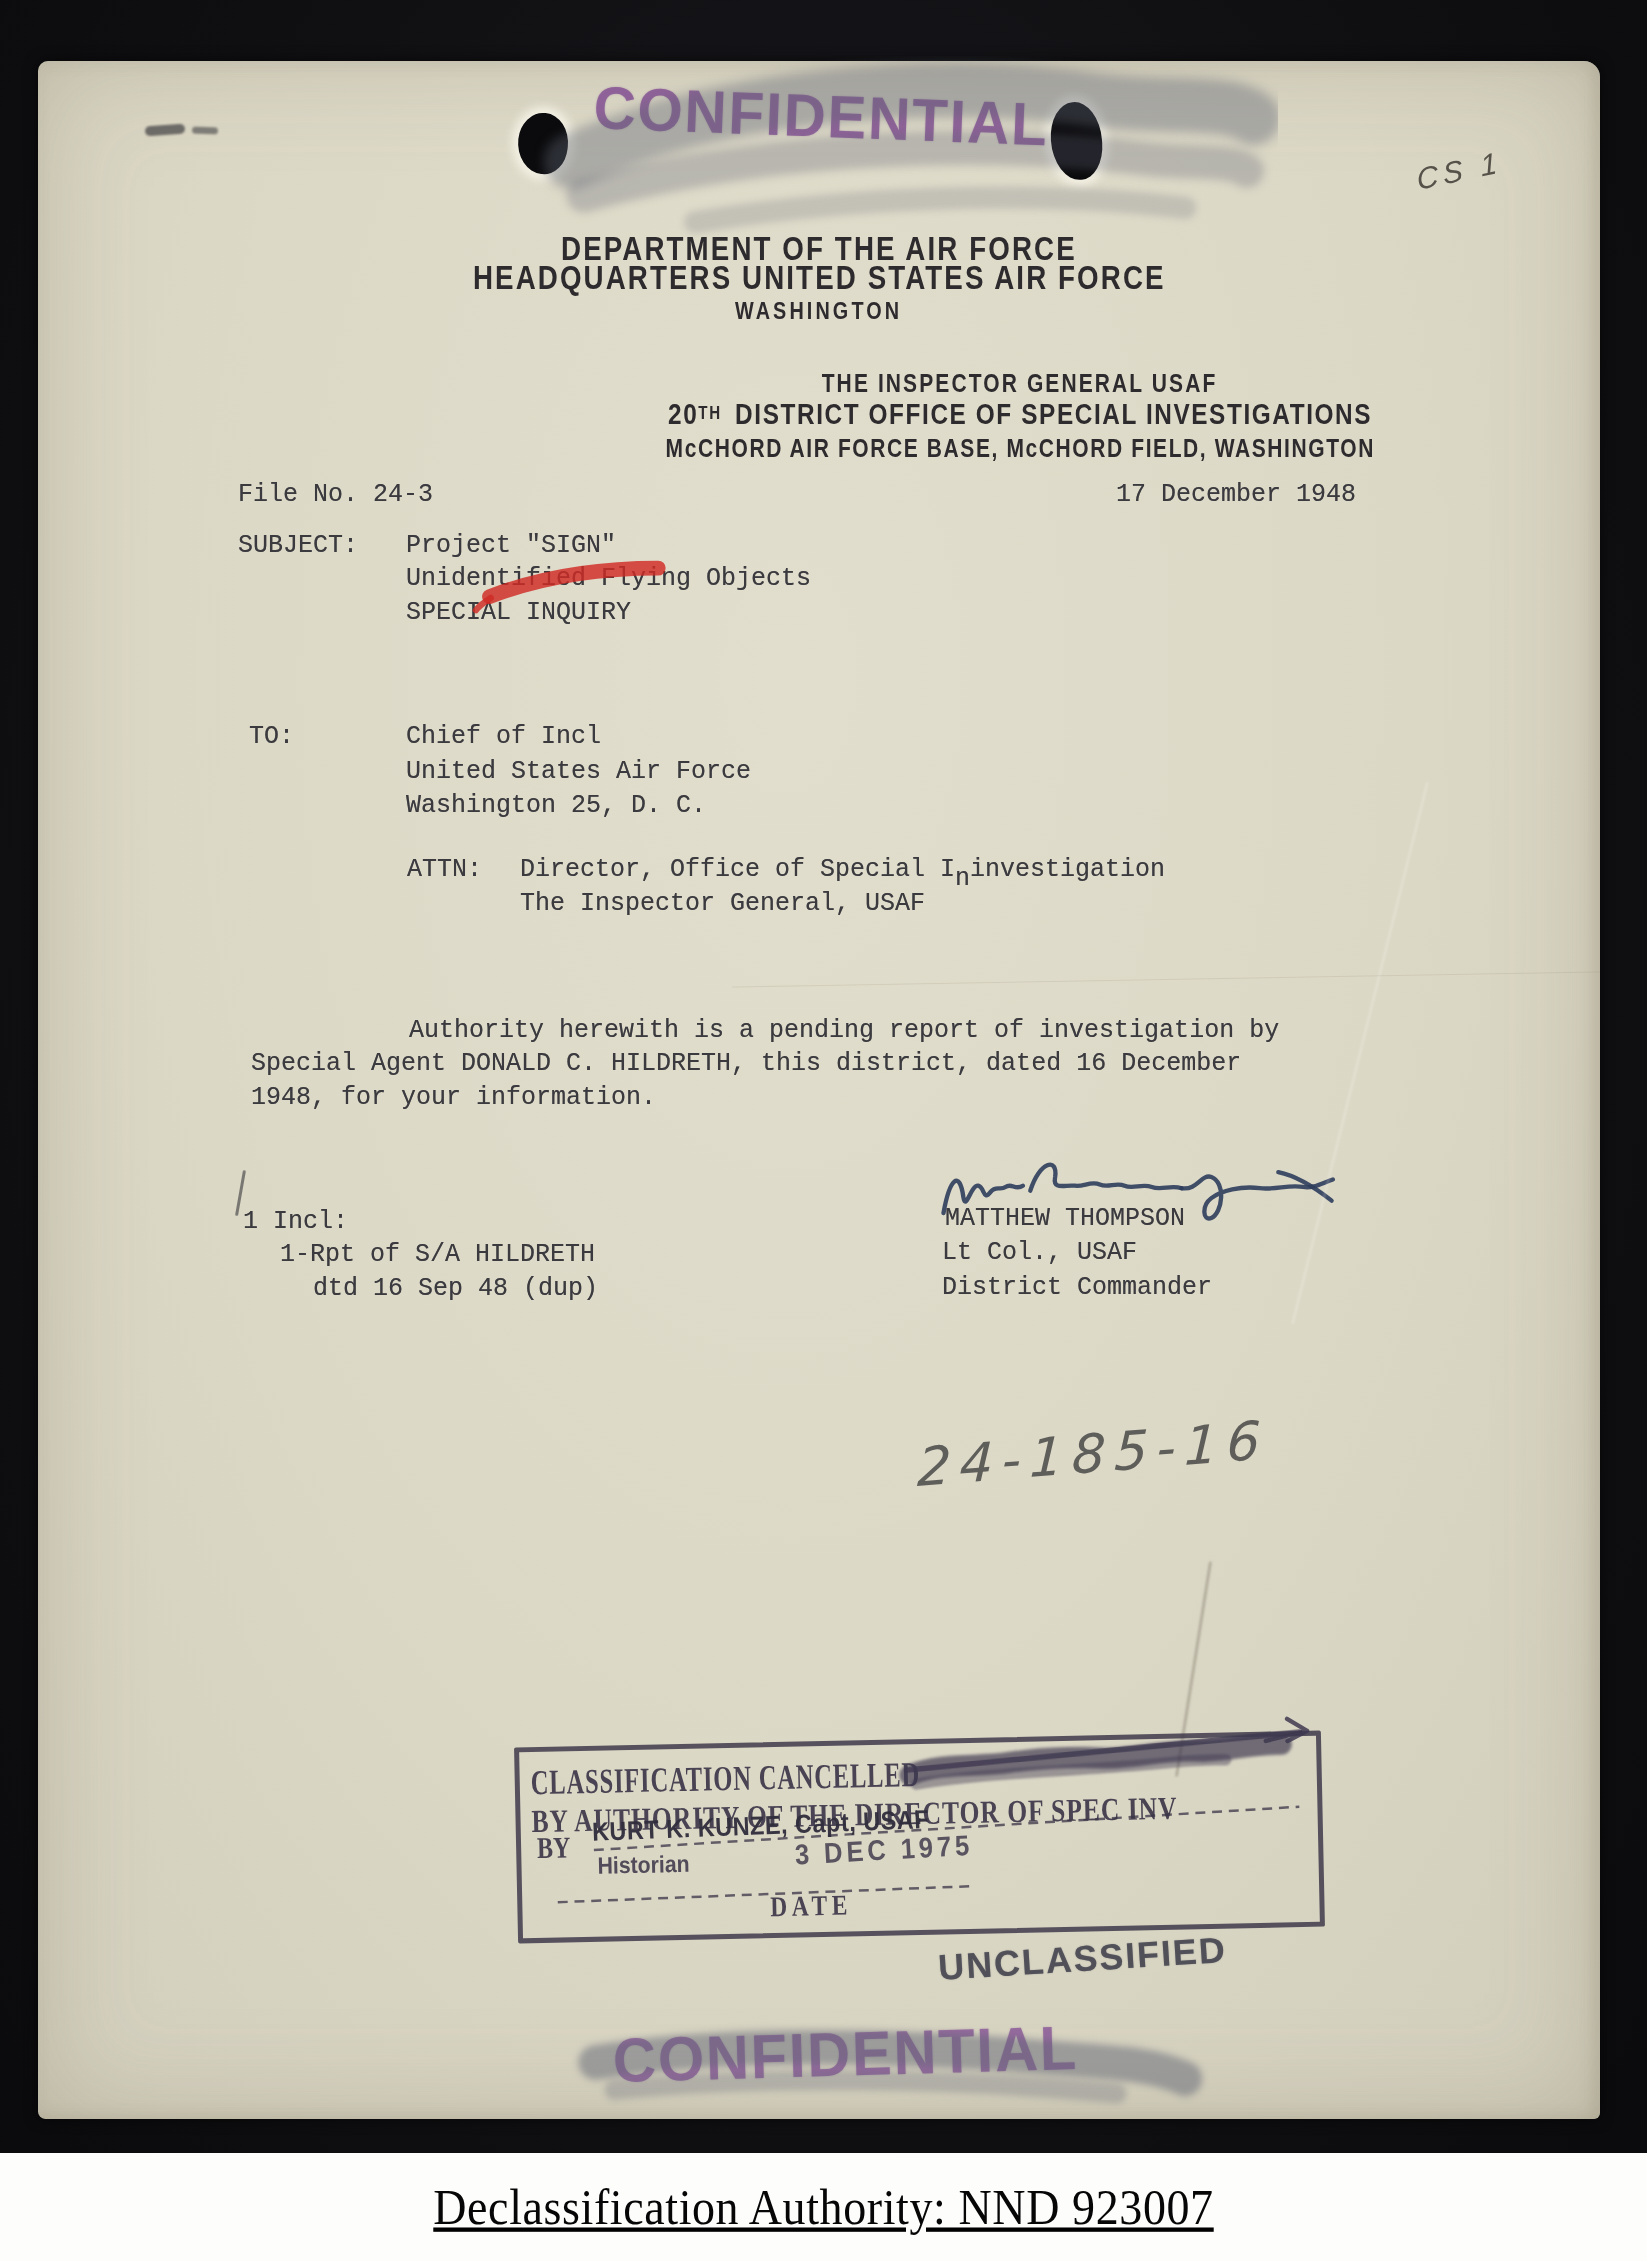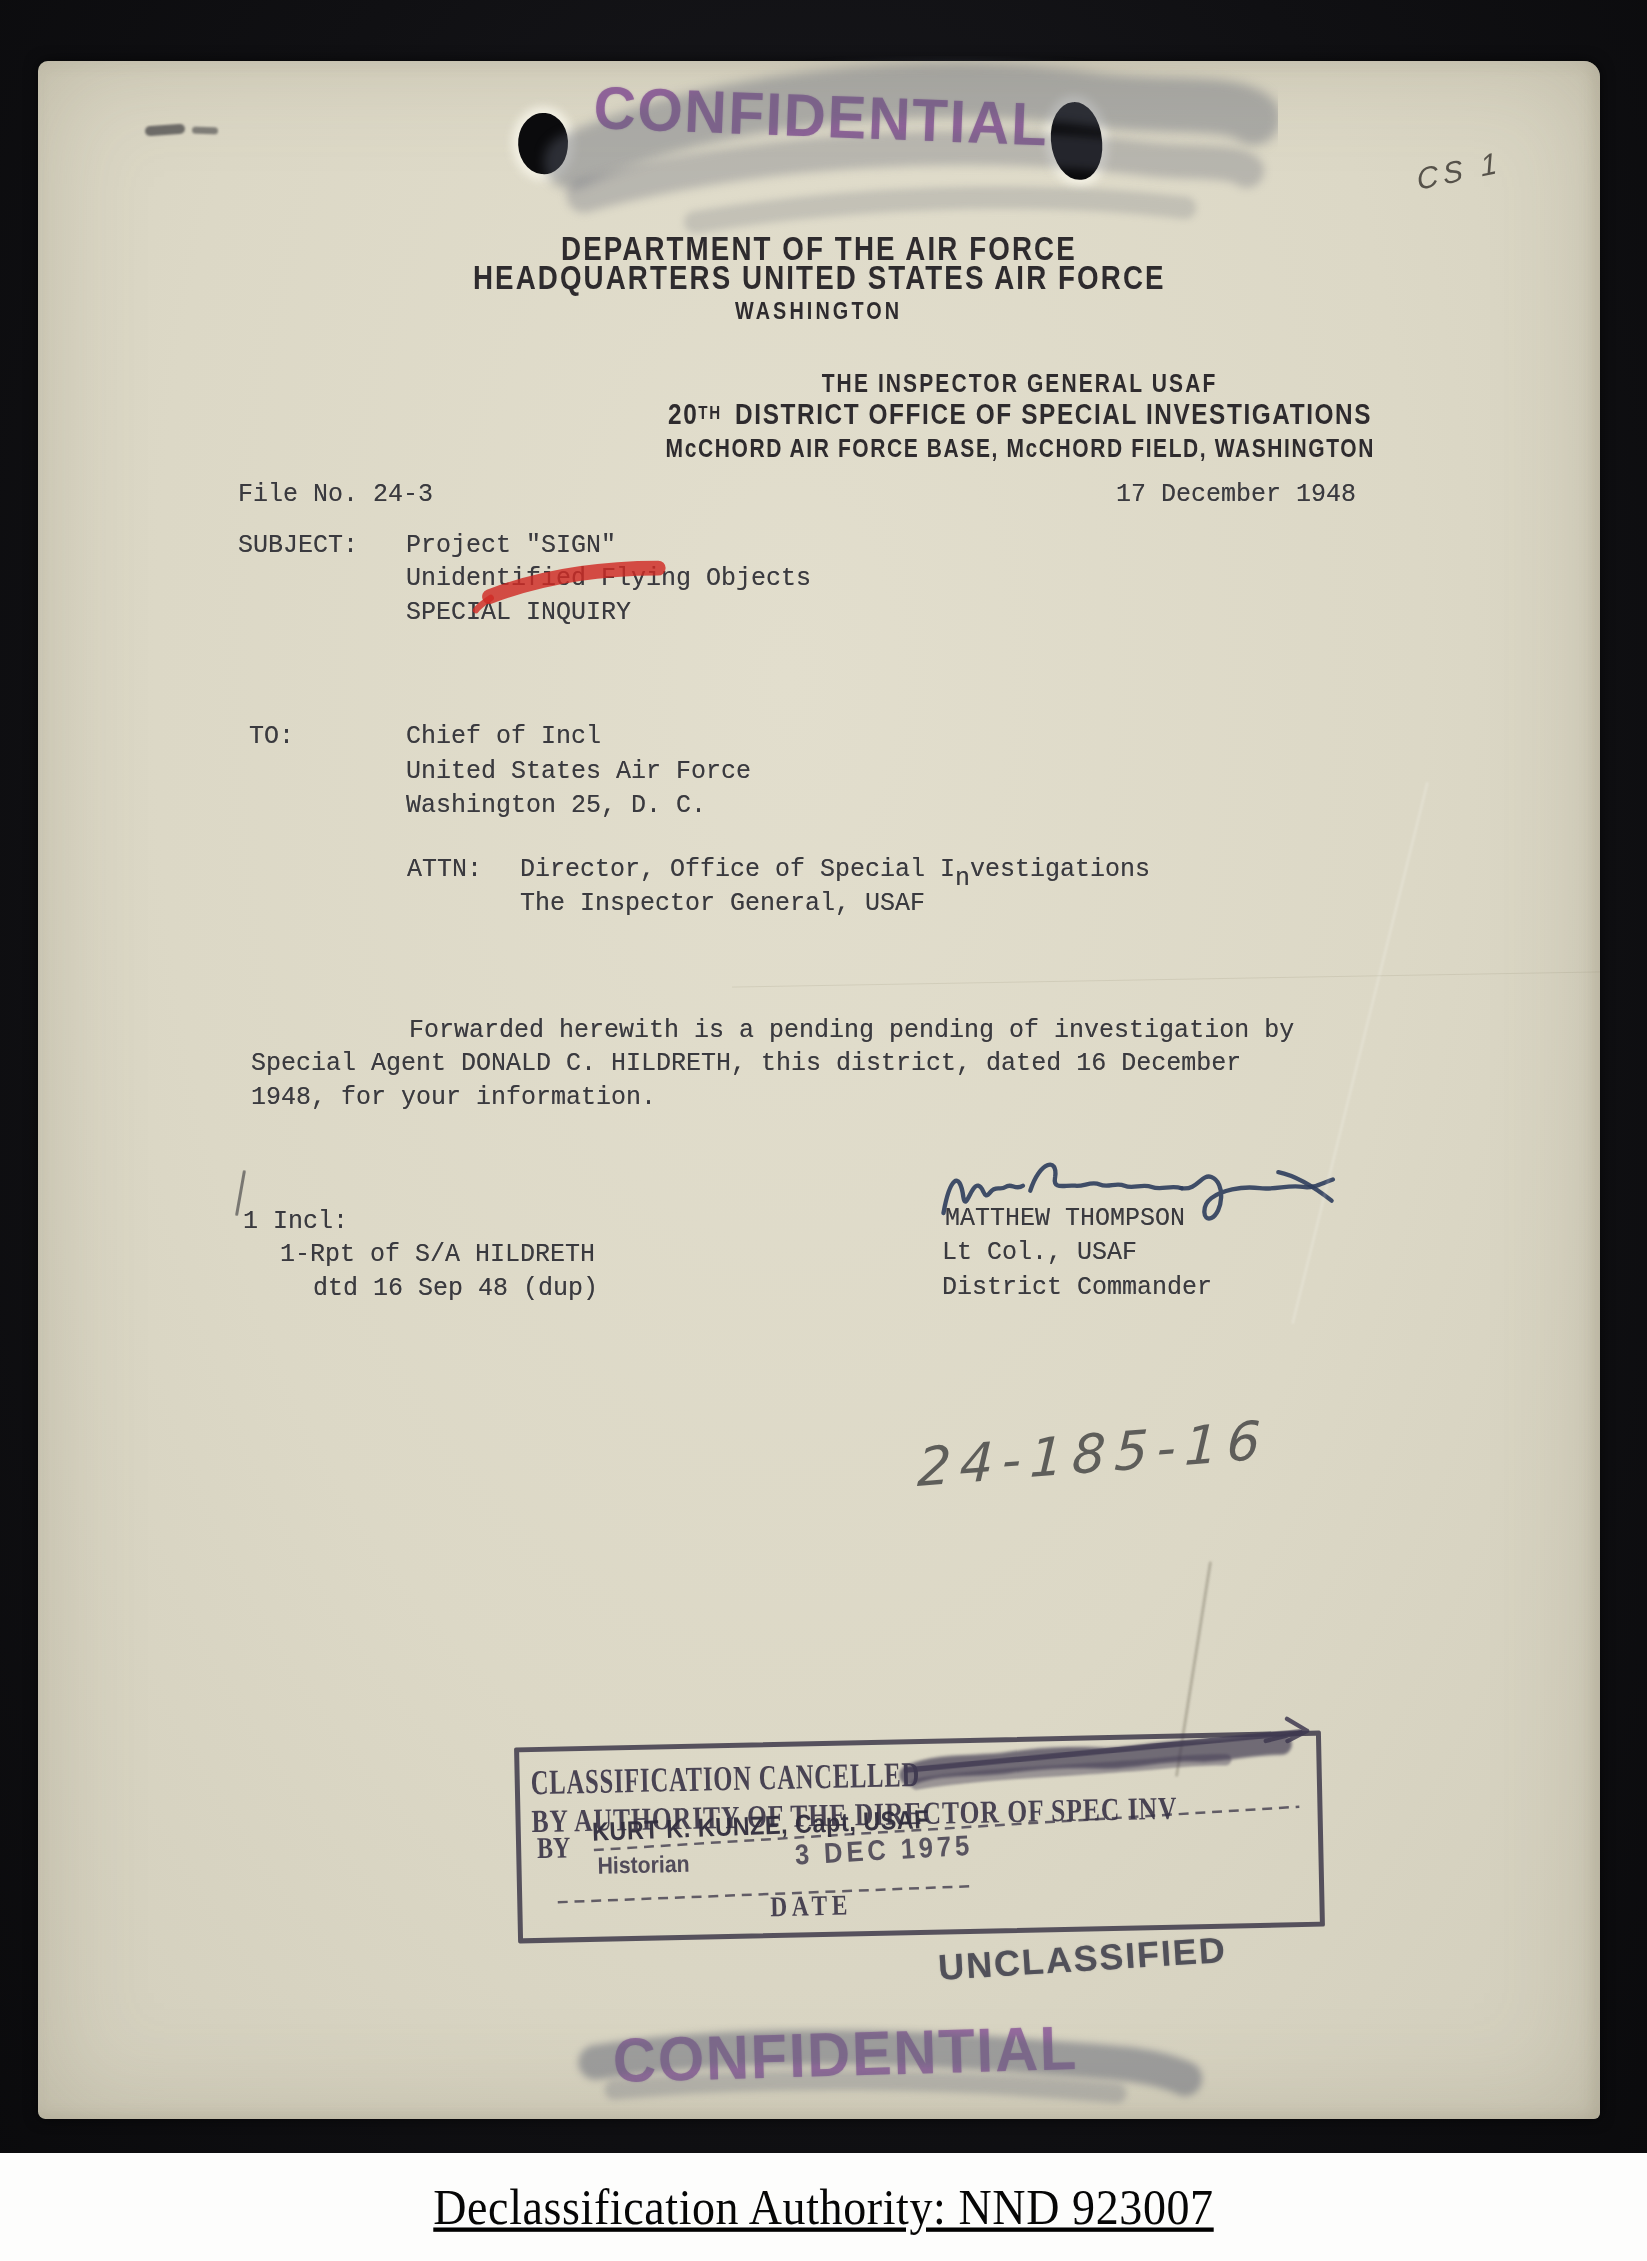--- a/index.html
+++ b/index.html
@@ -159,24 +159,24 @@
         <path d="M28,72 C80,52 170,26 300,26" stroke-width="24" style="filter:blur(1px)"></path>
         <path d="M30,74 C18,82 10,88 6,94" stroke-width="10" style="filter:blur(.5px)"></path>
       </g>
     </svg>
 
     <div class="tw" id="to-label">TO:</div>
     <div class="tw" id="to-line1">Chief of Incl</div>
     <div class="tw" id="to-line2">United States Air Force</div>
     <div class="tw" id="to-line3">Washington 25, D. C.</div>
     <div class="tw" id="attn-label">ATTN:</div>
-    <div class="tw" id="attn-line1"><span>Director, Office of Special I</span><span class="subn">n</span><span>vestigations</span></div>
+    <div class="tw" id="attn-line1"><span>Director, Office of Special I</span><span class="subn">n</span><span>investigation</span></div>
     <div class="tw" id="attn-line2">The Inspector General, USAF</div>
 
-    <div class="tw" id="body-line1">Forwarded herewith is a pending pending of investigation by</div>
+    <div class="tw" id="body-line1">Authority herewith is a pending report of investigation by</div>
     <div class="tw" id="body-line2">Special Agent DONALD C. HILDRETH, this district, dated 16 December</div>
     <div class="tw" id="body-line3">1948, for your information.</div>
 
     <div class="abs" id="pencil-slash"></div>
 
     <div class="tw" id="encl-line1">1 Incl:</div>
     <div class="tw" id="encl-line2">1-Rpt of S/A HILDRETH</div>
     <div class="tw" id="encl-line3">dtd 16 Sep 48 (dup)</div>
 
     <svg class="abs" style="left:893px;top:1090px;" width="428" height="93" viewBox="0 0 690 150">

